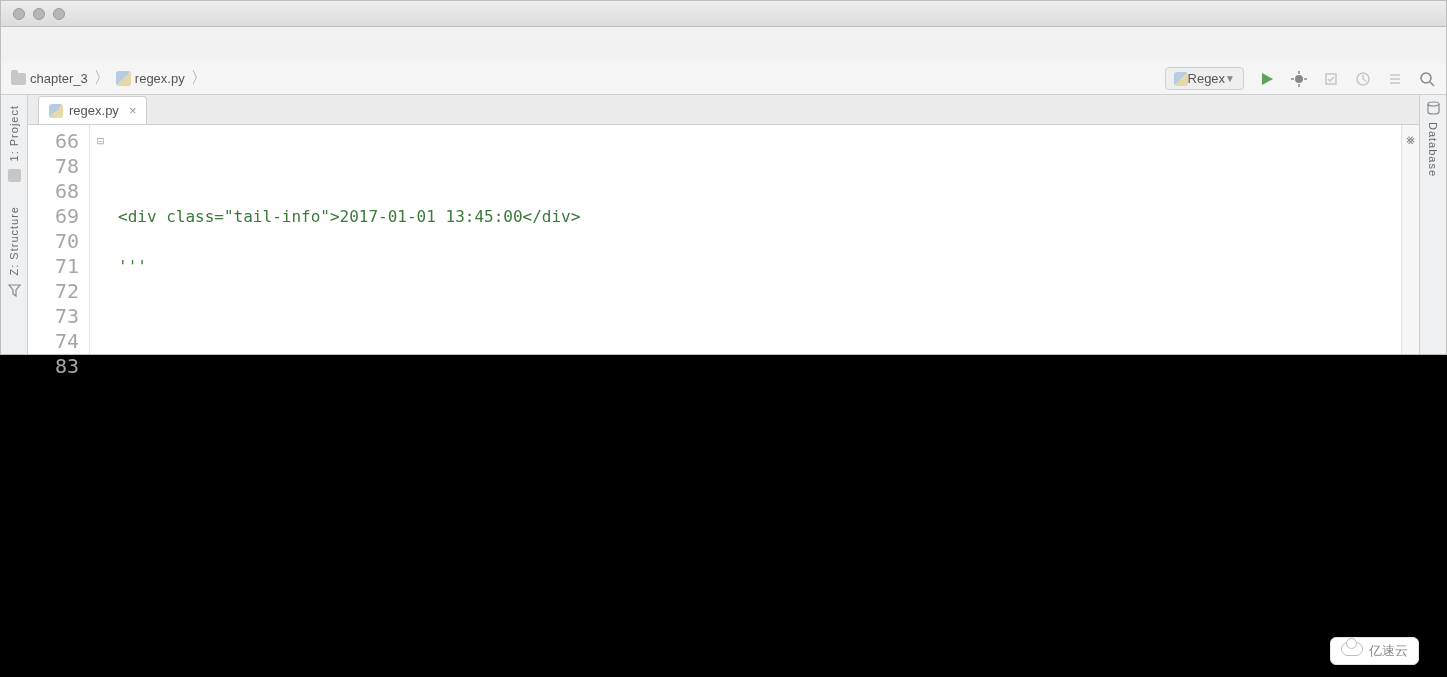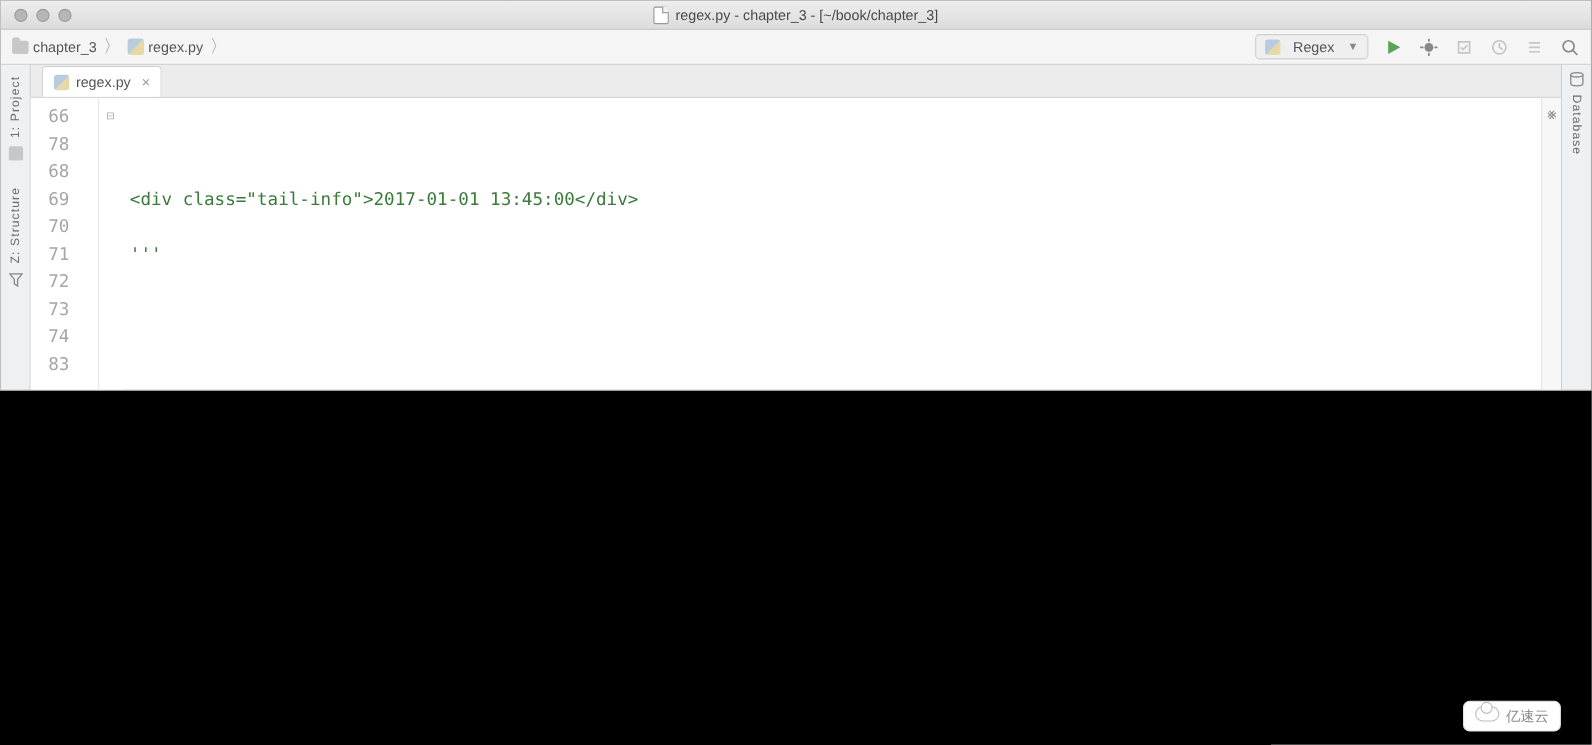--- a/index.html
+++ b/index.html
@@ -4,74 +4,70 @@
 <style>
 * { margin: 0; padding: 0; box-sizing: border-box; }
 body { font-family: -apple-system, "Helvetica Neue", Arial, sans-serif; font-size: 13px; background: #000; width: 1447px; height: 677px; overflow: hidden; }
 .ide-window { width: 1447px; height: 355px; background: #f2f2f2; display: flex; flex-direction: column; border: 1px solid #bfbfbf; position: relative; }
 .titlebar { height: 26px; background: linear-gradient(#ededed,#dcdcdc); border-bottom: 1px solid #bdbdbd; display: flex; align-items: center; position: relative; }
 .traffic-lights { display: flex; gap: 8px; padding-left: 12px; }
 .tl { width: 12px; height: 12px; border-radius: 50%; background: #b6b6b6; border: 0.5px solid #9a9a9a; }
 .titlebar-title { position: absolute; left: 0; right: 0; text-align: center; color: #4a4a4a; font-size: 13px; display: flex; align-items: center; justify-content: center; gap: 6px; pointer-events: none; }
 .title-file-icon { width: 14px; height: 16px; background: #fff; border: 1px solid #999; border-radius: 2px; display: inline-block; position: relative; }
 .title-file-icon::after { content:''; position:absolute; top:-1px; right:-1px; width:5px; height:5px; background:#f2f2f2; border-left:1px solid #999; border-bottom:1px solid #999; }
-.navbar { height: 32px; background: #f5f5f5; border-bottom: 1px solid #cfcfcf; display: flex; align-items: center; padding: 0 10px; }
+.navbar { height: 32px; background: #f5f5f5; border-bottom: 1px solid #cfcfcf; display: flex; align-items: center; padding: 0 10px; margin-top: 36px; }
 .breadcrumbs { display: flex; align-items: center; gap: 4px; }
 .bc-item { display: flex; align-items: center; gap: 4px; color: #555; font-size: 13px; }
 .bc-sep { color: #999; font-size: 16px; margin: 0 2px; }
 .folder-icon { width:15px; height:12px; background:#c7c7c7; border-radius:2px; position:relative; display:inline-block; }
 .folder-icon::before { content:''; position:absolute; top:-3px; left:0; width:7px; height:4px; background:#c7c7c7; border-radius:2px 2px 0 0; }
 .pyfile-icon { width:15px; height:15px; border-radius:3px; background:linear-gradient(135deg,#b7cce0 50%,#e6d9a8 50%); display:inline-block; }
 .navbar-right { margin-left: auto; display: flex; align-items: center; gap: 14px; }
-.run-config { display:flex; align-items:center; gap:12px; background:#efefef; border:1px solid #cfcfcf; border-radius:4px; padding:3px 8px; color:#555;}
+.run-config { display:flex; align-items:center; gap:0; background:#efefef; border:1px solid #cfcfcf; border-radius:4px; padding:3px 8px; color:#555;}
 .run-config .dd { color:#888; font-size:10px; }
 .tb-icon { width:18px; height:18px; display:flex; align-items:center; justify-content:center; color:#8a8a8a; }
 .play-icon svg { fill:#5aa35a; }
 .debug-icon svg { fill:#888; }
 .grey-icon svg { fill:#b0b0b0; }
 .search-icon-tb svg { stroke:#888; fill:none; }
 .body-area { flex:1; display:flex; min-height:0; }
 .left-gutter { width:27px; background:#eef0f1; border-right:1px solid #cfcfcf; display:flex; flex-direction:column; align-items:center; padding-top:4px; font-size:11px; color:#6a6a6a; }
 .left-gutter .vert { writing-mode: vertical-rl; transform: rotate(180deg); margin-top:6px; letter-spacing:1px; }
 .left-gutter .box-icon { width:13px; height:13px; margin-top:8px; background:#c7c7c7; border-radius:2px; }
 .left-gutter .sep-space { height:18px; }
 .left-gutter .funnel { margin-top:8px; }
 .right-gutter { width:27px; background:#eef0f1; border-left:1px solid #cfcfcf; display:flex; flex-direction:column; align-items:center; padding-top:6px; font-size:11px; color:#6a6a6a; }
 .right-gutter .db-icon { width:15px; height:15px; }
 .right-gutter .vert { writing-mode: vertical-rl; margin-top:6px; letter-spacing:1px; }
 .main-col { flex:1; display:flex; flex-direction:column; min-width:0; }
 .tabbar { height:30px; background:#ececec; border-bottom:1px solid #cfcfcf; display:flex; align-items:flex-end; padding-left:10px; }
 .tab { background:#fff; border:1px solid #cfcfcf; border-bottom:none; height:28px; display:flex; align-items:center; gap:6px; padding:0 10px; border-radius:4px 4px 0 0; color:#555; font-size:13px;}
 .tab .close-x { color:#999; font-size:13px; margin-left:4px; }
 .editor-wrap { flex:1; display:flex; background:#fff; min-height:0; position:relative; }
-.line-gutter { width:62px; background:#fff; color:#a6a6a6; font-family:"Menlo","Monaco","Consolas",monospace; font-size:16px; text-align:center; padding:4px 10px 4px 0; border-right:1px solid #e6e6e6; line-height:25px; user-select:none;}
+.line-gutter { width:62px; background:#fff; color:#a6a6a6; font-family:"Menlo","Monaco","Consolas",monospace; font-size:20px; text-align:right; padding:4px 10px 4px 0; border-right:1px solid #e6e6e6; line-height:25px; user-select:none;}
 .fold-gutter { width:22px; background:#fff; border-right:1px solid transparent; padding-top:4px; line-height:25px; font-family:monospace; font-size:12px; color:#b3b3b3; text-align:center;}
 .code-area { flex:1; font-family:"Menlo","Monaco","Consolas",monospace; font-size:16px; line-height:25px; padding:4px 6px; color:#353535; white-space:pre; overflow:hidden; min-width:0;}
 .code-line { height:25px; }
 .str { color:#3a7a3a; }
 .editor-scroll { width:18px; background:#f7f7f7; border-left:1px solid #e3e3e3; position:relative; }
 .hide-icon { position:absolute; top:6px; right:4px; color:#888; font-size:14px; }
 .watermark { position:absolute; bottom:12px; right:28px; background:#fff; border:1px solid #e2e2e2; border-radius:6px; padding:4px 10px; display:flex; align-items:flex-start; gap:6px; color:#888; font-size:13px; box-shadow:0 1px 3px rgba(0,0,0,0.08);}
 .watermark .cloud { width:22px; height:14px; border:1.5px solid #bdbdbd; border-radius:10px; position:relative; }
 .watermark .cloud::before { content:''; position:absolute; width:9px; height:9px; border:1.5px solid #bdbdbd; border-radius:50%; top:-5px; left:4px; background:#fff;}
 </style>
 </head>
 <body>
 
 <div class="ide-window">
 
   <div class="titlebar">
     <div class="traffic-lights">
       <div class="tl"></div>
       <div class="tl"></div>
       <div class="tl"></div>
-    </div>
-    <div class="titlebar-title">
-      <span class="title-file-icon"></span>
-      <span>regex.py - chapter_3 - [~/book/chapter_3]</span>
     </div>
   </div>
 
   <div class="navbar">
     <div class="breadcrumbs">
       <span class="bc-item">
         <span class="folder-icon"></span>
         <span>chapter_3</span>
       </span>
       <span class="bc-sep">〉</span>

